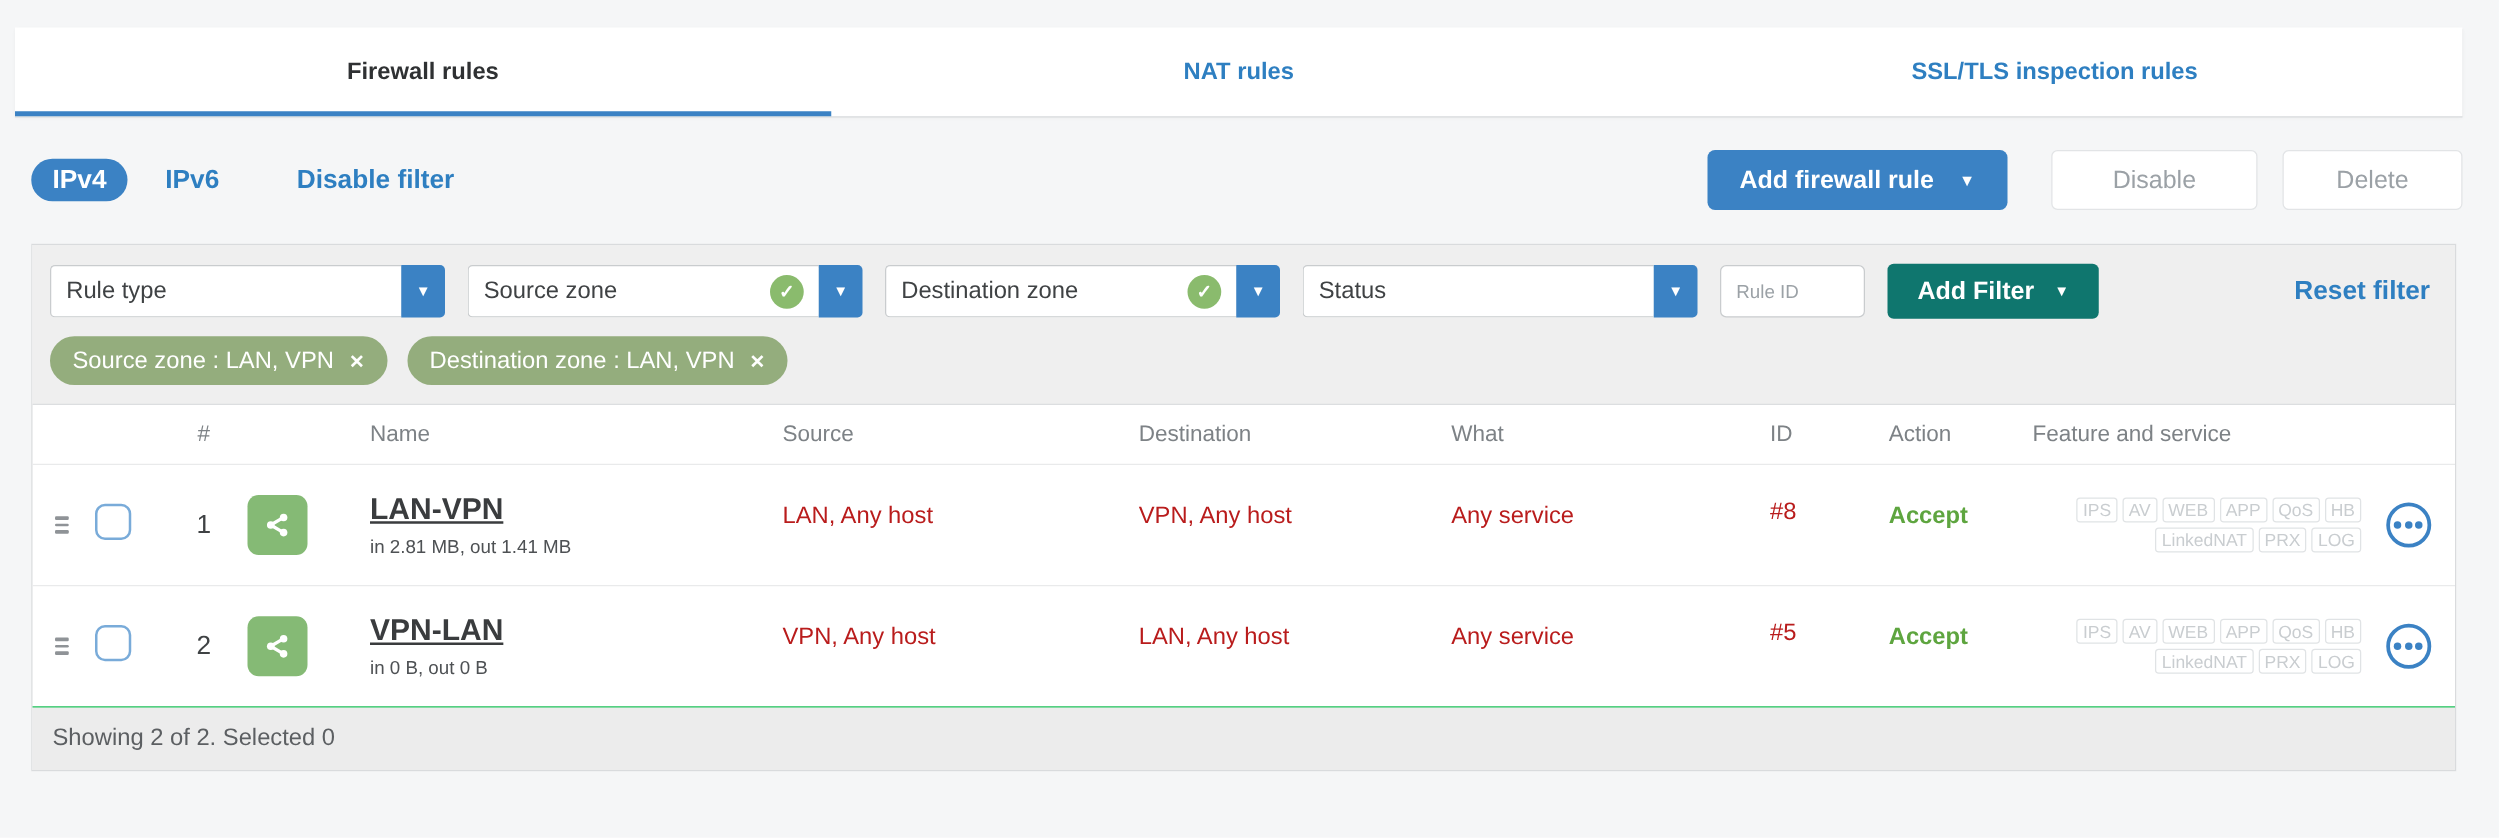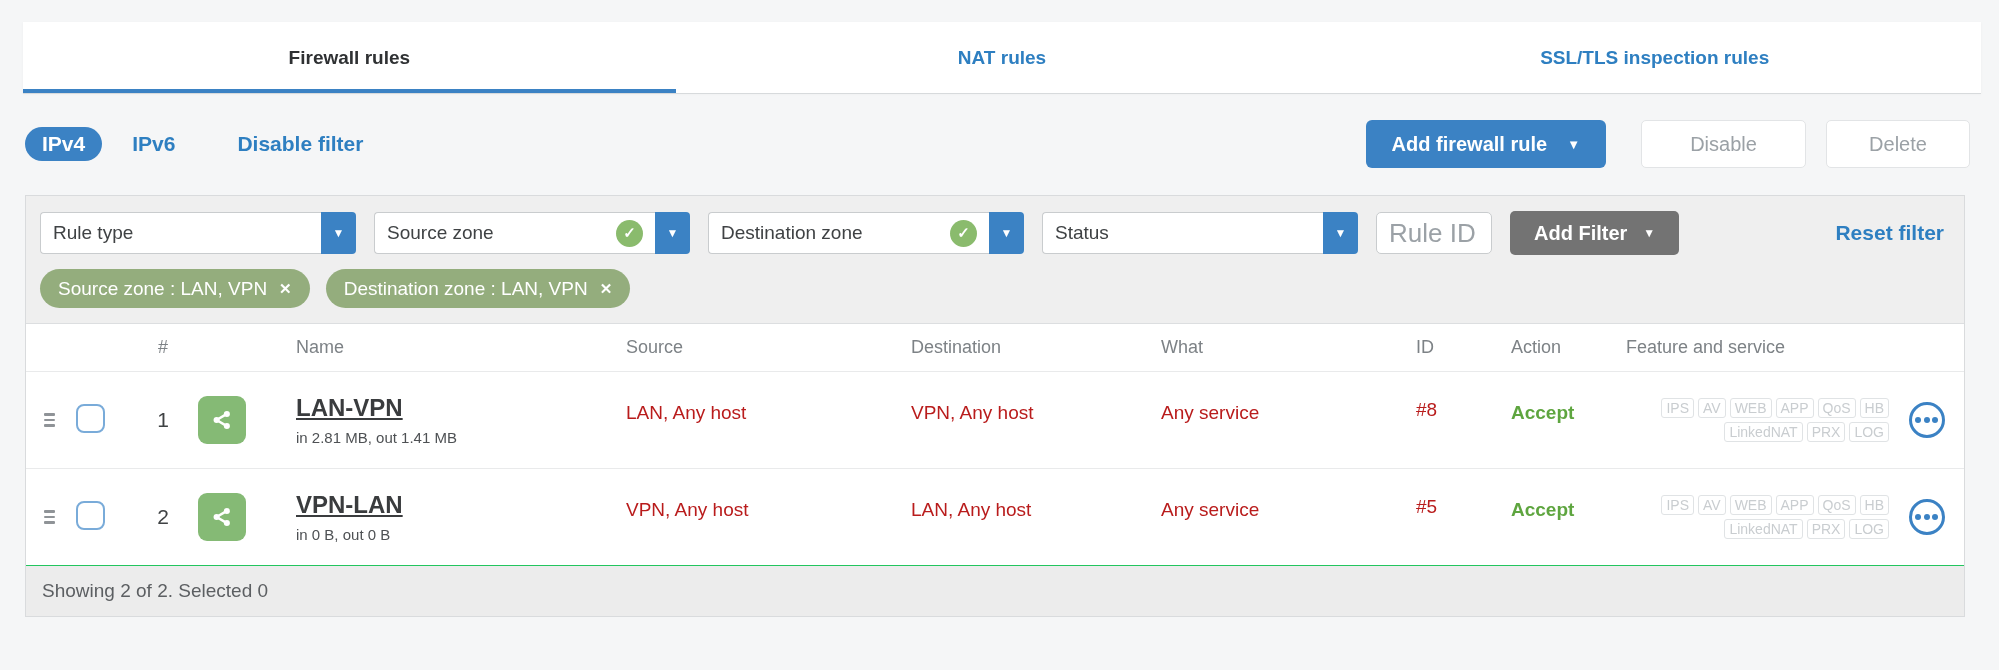--- a/index.html
+++ b/index.html
@@ -1,19 +1,19 @@
 <!DOCTYPE html>
 <html><head>
 <meta charset="utf-8">
 <style>
   * { margin:0; padding:0; box-sizing:border-box; }
   html,body { width:1999px; height:670px; background:#f5f6f7; font-family:"Liberation Sans", sans-serif; overflow:hidden; }
 
   
-  .tabbar { position:absolute; left:23px; top:22px; width:1958px; height:71px; background:#ffffff;
+  .tabbar { position:absolute; left:12px; top:22px; width:1958px; height:71px; background:#ffffff;
             display:flex; box-shadow:0 1px 0 #d7dadc, 0 1px 3px rgba(0,0,0,.04); }
   .tab { flex:1; display:flex; align-items:center; justify-content:center; position:relative;
          font-size:19px; font-weight:bold; color:#2e7fc1; cursor:pointer; }
   .tab.active { color:#2f3133; }
   .tab.active::after { content:""; position:absolute; left:0; right:0; bottom:0; height:4px; background:#3b82c4; }
 
   
   .toolbar { position:absolute; left:25px; top:118px; width:1945px; height:52px; display:flex; align-items:center; }
   .pill-ipv4 { background:#3b82c4; color:#fff; font-weight:bold; font-size:21px; padding:5px 17px;
                border-radius:999px; border:none; cursor:pointer; }
@@ -35,23 +35,23 @@
   .filter-row { display:flex; align-items:center; gap:18px; height:44px; }
   .dropdown { display:flex; width:316px; height:42px; }
   .dd-field { flex:1; background:#fff; border:1px solid #c9ccce; border-right:none; border-radius:4px 0 0 4px;
               display:flex; align-items:center; padding:0 12px; font-size:19px; color:#3f4244; min-width:0; }
   .dd-label { flex:1; white-space:nowrap; overflow:hidden; }
   .dd-check { width:27px; height:27px; border-radius:50%; background:#8abb6d; color:#fff; font-size:15px;
               font-weight:bold; display:flex; align-items:center; justify-content:center; flex:0 0 auto; }
   .dd-btn { width:35px; background:#3b82c4; border:none; border-radius:0 4px 4px 0; color:#fff; font-size:12px;
             display:flex; align-items:center; justify-content:center; cursor:pointer; }
   .ruleid-input { width:116px; height:42px; border:1px solid #c9ccce; border-radius:5px; background:#fff;
-                  padding:12px 12px; font-size:26px; color:#3f4244; font-family:inherit; }
+                  padding:12px 12px; font-size:15px; color:#3f4244; font-family:inherit; }
   .ruleid-input::placeholder { color:#9ba1a6; }
-  .btn-add-filter { height:44px; background:#737373; color:#fff; font-weight:bold; font-size:20px; border:none;
+  .btn-add-filter { height:44px; background:#0f766e; color:#fff; font-weight:bold; font-size:20px; border:none;
                     border-radius:5px; padding:0 24px; display:flex; align-items:center; gap:16px; cursor:pointer;
                     font-family:inherit; }
   .btn-add-filter .chev { font-size:12px; }
   .reset-link { margin-left:auto; color:#2e7fc1; font-weight:bold; font-size:21px; text-decoration:none; padding-right:6px; }
   .chips-row { display:flex; gap:16px; margin-top:14px; }
   .chip { background:#94ad7d; color:#fff; font-size:19px; height:39px; border-radius:999px; padding:0 18px;
           display:flex; align-items:center; gap:12px; }
   .chip-x { font-size:15px; font-weight:bold; cursor:pointer; }
 
   

